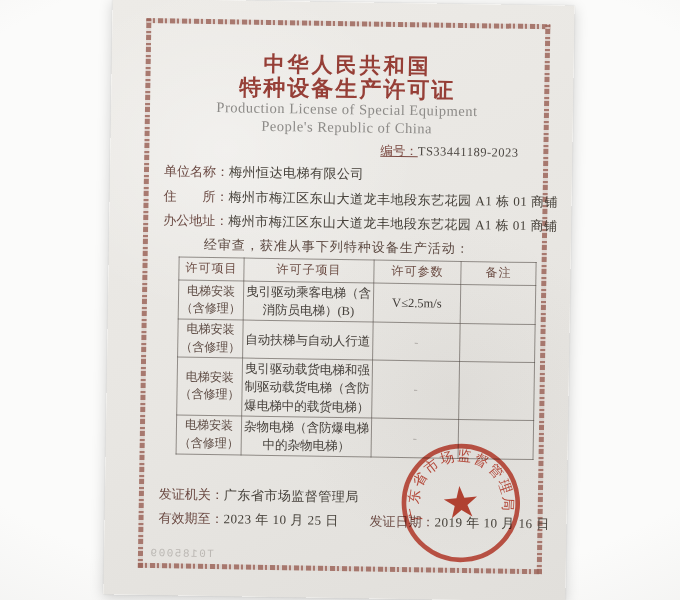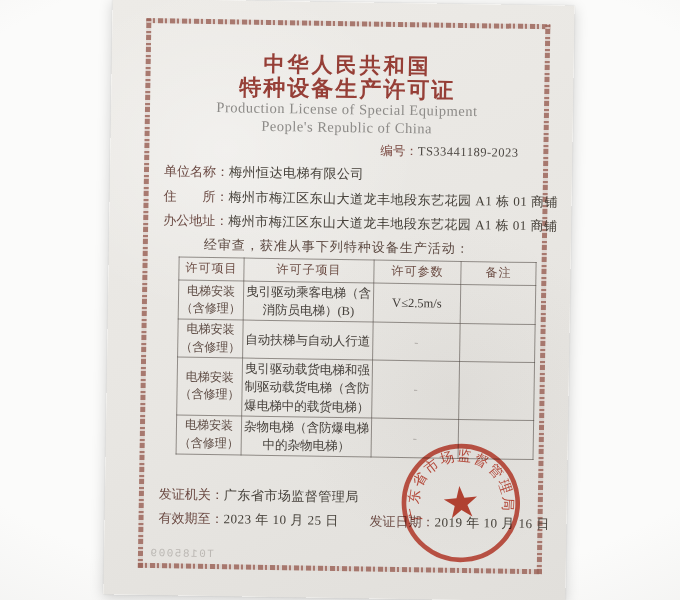--- a/index.html
+++ b/index.html
@@ -28,21 +28,21 @@
   .b-top{top:19px;} .b-bottom{top:564px;}
   .b-left{left:34px;} .b-right{left:433px;}
 
   .center-block{position:absolute;left:34px;width:404px;text-align:center;}
   .title-cn1{top:49px;font-size:21px;font-weight:bold;color:#963f37;letter-spacing:3px;}
   .title-cn2{top:72px;font-size:22px;font-weight:bold;color:#963f37;letter-spacing:2px;}
   .title-en1{top:99px;font-size:14.5px;color:#8d8b88;letter-spacing:.5px;}
   .title-en2{top:117px;font-size:14.5px;color:#8d8b88;letter-spacing:.5px;}
 
   .serial{position:absolute;left:270px;top:140px;font-size:12.5px;}
-  .serial .lab{color:#7b4a42;}
+  .serial .lab{color:#7b4a42;text-decoration:underline;}
   .serial .val{color:#4f4a45;letter-spacing:.5px;}
 
   .info-line{position:absolute;left:54px;font-size:13px;white-space:nowrap;}
   .info-line .lab{color:#6b4a43;}
   .info-line .val{color:#454039;letter-spacing:.5px;}
   .il1{top:163px;} .il2{top:188px;} .il3{top:212px;}
   .approval{position:absolute;left:95px;top:236px;font-size:13px;color:#5d4a42;letter-spacing:1px;}
 
   table.lic-table{
     position:absolute;left:70px;top:257px;width:357px;

